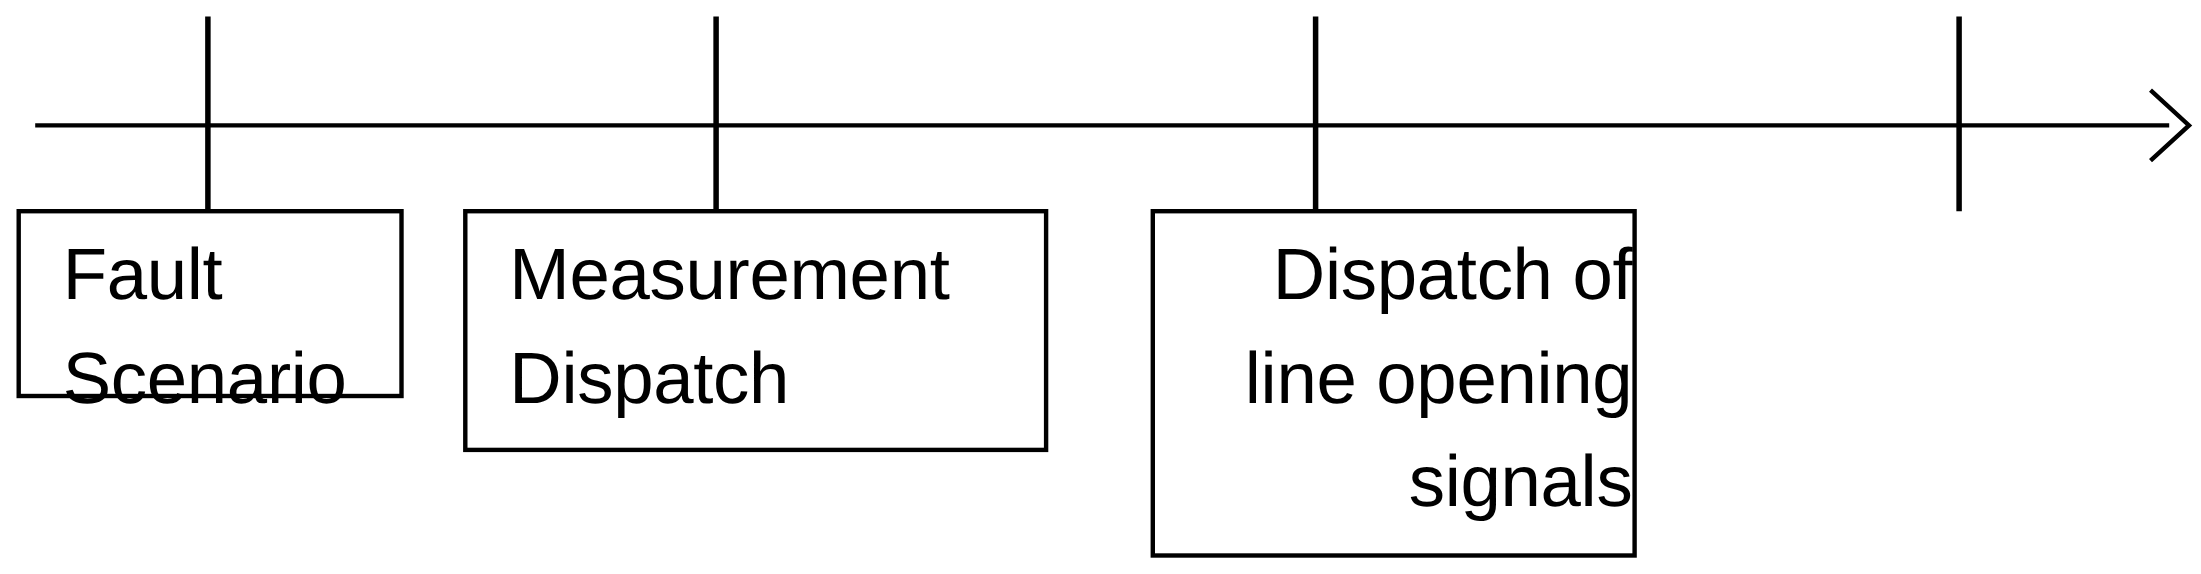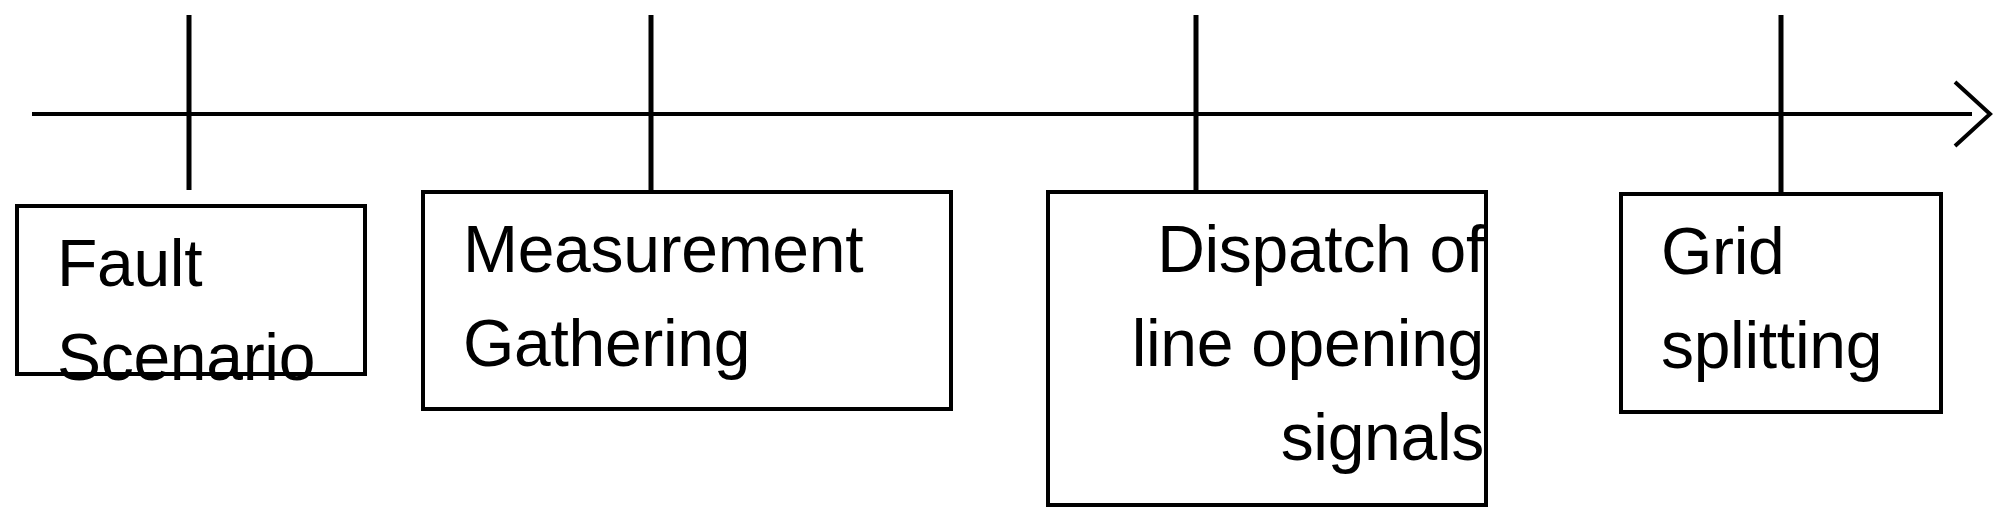--- a/index.html
+++ b/index.html
@@ -35,21 +35,21 @@
   }
   .stage-label {
     font-family: "Liberation Sans", sans-serif;
     font-size: 66px;
     line-height: 94px;
     color: #000000;
     white-space: pre-line;
     letter-spacing: -0.3px;
   }
   
-  #box-0 { left: 15px;   top: 204px; width: 352px; height: 172px; }
+  #box-0 { left: 15px;   top: 190px; width: 352px; height: 172px; }
   #box-1 { left: 421px;  top: 190px; width: 532px; height: 221px; }
   #box-2 { left: 1046px; top: 190px; width: 442px; height: 317px; text-align: right; }
   #box-3 { left: 1619px; top: 192px; width: 324px; height: 222px; }
 </style>
 </head>
 <body>
 
 <div id="canvas">
 
   <svg id="diagram-svg" viewBox="0 0 2001 522" xmlns="http://www.w3.org/2000/svg">
@@ -64,27 +64,23 @@
     <line x1="1781" y1="15" x2="1781" y2="192" stroke="#000000" stroke-width="5"></line>
   </svg>
 
   <div class="stage-box" id="box-0">
     <div class="stage-label">Fault
 Scenario</div>
   </div>
 
   <div class="stage-box" id="box-1">
     <div class="stage-label">Measurement
-Gathering</div>
+Dispatch</div>
   </div>
 
   <div class="stage-box" id="box-2">
     <div class="stage-label">Dispatch of
 line opening
 signals</div>
   </div>
 
-  <div class="stage-box" id="box-3">
-    <div class="stage-label">Grid
-splitting</div>
-  </div>
 
 </div>
 
 </body></html>

